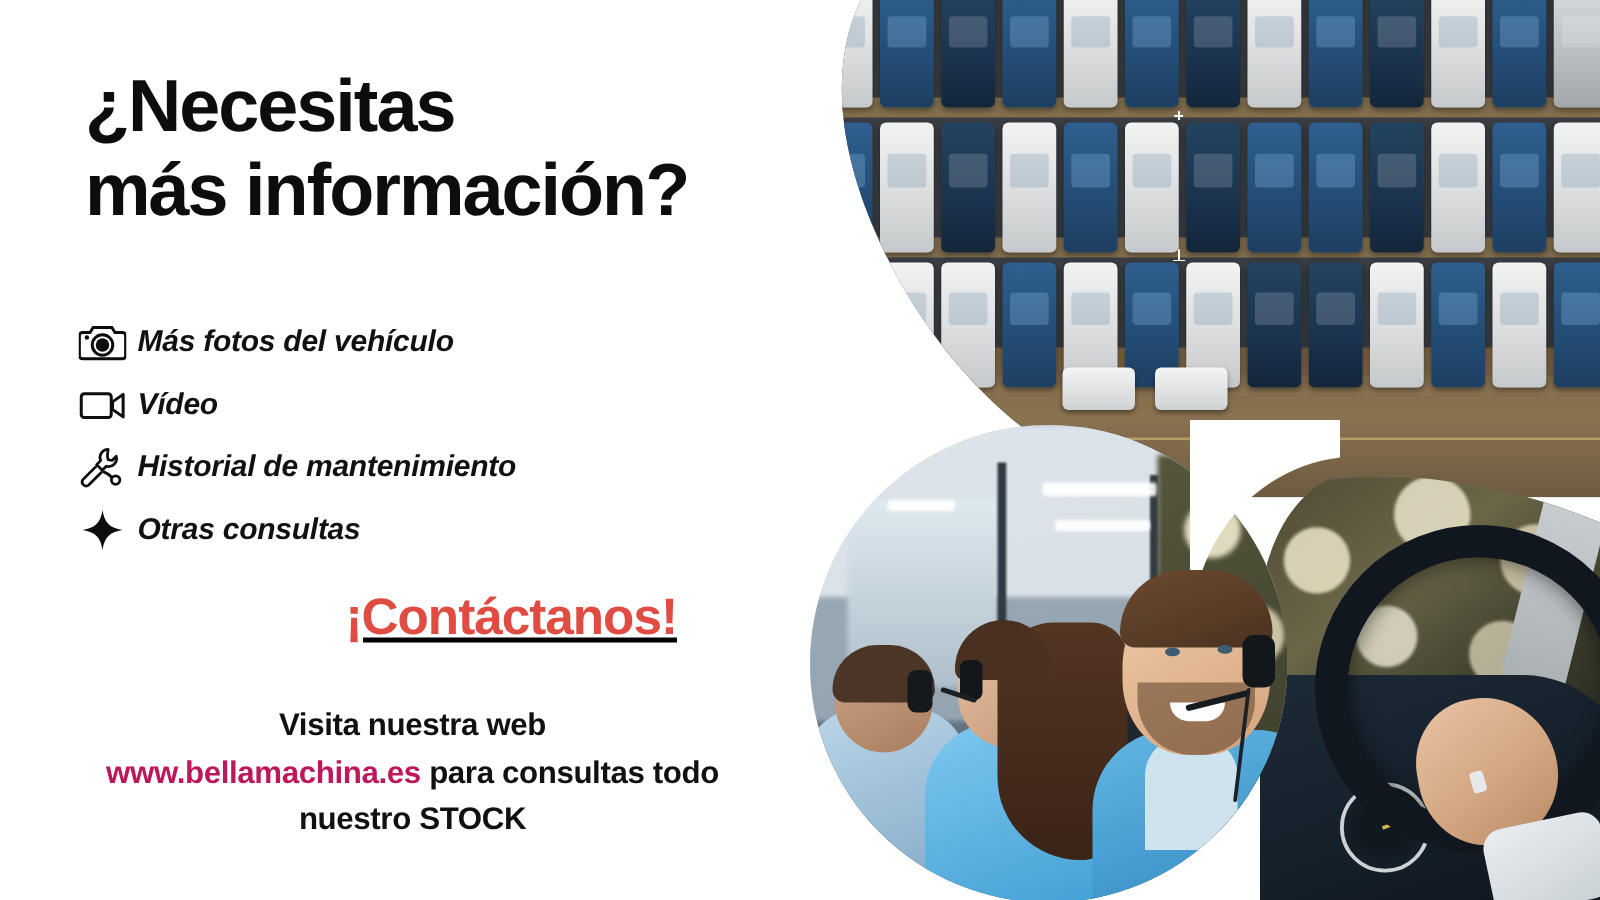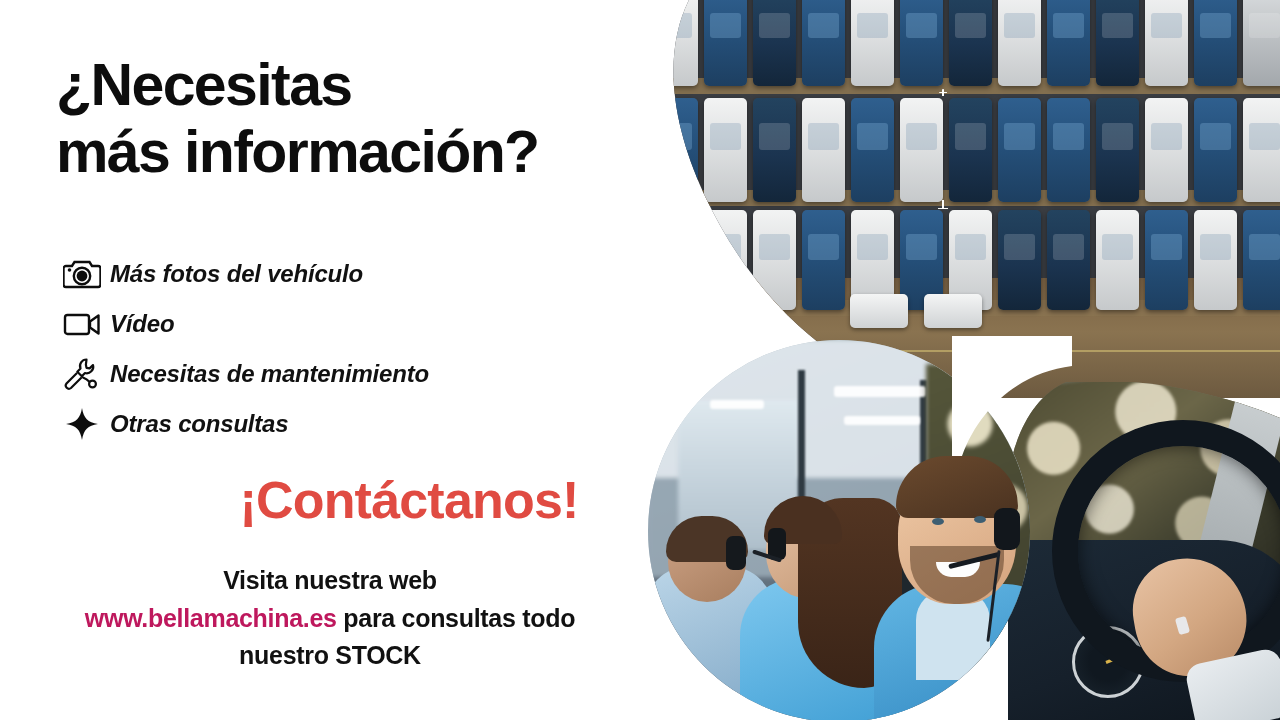--- a/index.html
+++ b/index.html
@@ -138,34 +138,34 @@
 
   
   .cc-notch{
     position:absolute;left:952px;top:336px;width:120px;height:120px;background:#fff;
     -webkit-clip-path: path("M 0 0 L 120 0 L 120 30 C 70 36 28 70 10 120 L 0 120 Z");
     clip-path: path("M 0 0 L 120 0 L 120 30 C 70 36 28 70 10 120 L 0 120 Z");
   }
 
   
   .headline{
-    position:absolute;left:56px;top:52px;width:620px;
+    position:absolute;left:68px;top:52px;width:620px;
     font-size:59px;line-height:1.14;font-weight:700;color:#0d0d0d;
     letter-spacing:-1.6px;
   }
   .headline .l2{display:block;}
 
   .feature-list{position:absolute;left:54px;top:249px;width:590px;}
   .feature{display:flex;align-items:center;height:50px;font-style:italic;}
   .feat-icon{width:56px;min-width:56px;display:flex;align-items:center;justify-content:center;color:#0d0d0d;}
   .feat-label{font-size:24px;font-weight:700;color:#111;letter-spacing:-.2px;}
 
   .cta{
     position:absolute;left:0;top:470px;width:648px;text-align:center;
-    font-size:52px;font-weight:700;letter-spacing:-.8px;
+    font-size:41px;font-weight:700;letter-spacing:-.8px;text-decoration:underline;
   }
   .cta-inner{padding-left:170px;}
 
   .weblines{
     position:absolute;left:0;top:562px;width:660px;text-align:center;
     font-size:25px;line-height:1.5;font-weight:700;color:#111;letter-spacing:-.3px;
   }
   .weblines .row{display:block;}
   .url{font-weight:700;}
 </style>
@@ -354,21 +354,21 @@
 
     <div class="feature">
       <span class="feat-icon">
         <svg width="38" height="34" viewBox="0 0 38 34" aria-hidden="true">
           <path d="M23.5 2.5a6.5 6.5 0 0 0-6 9l-3.2 3.2 4.5 4.5 3.2-3.2a6.5 6.5 0 0 0 8-8l-3.4 3.4-3.1-.6-.6-3.1z" fill="none" stroke="#0d0d0d" stroke-width="2.2" stroke-linejoin="round"></path>
           <path d="M13.5 16.5 3.5 26.5a3.2 3.2 0 0 0 4.5 4.5l10-10" fill="none" stroke="#0d0d0d" stroke-width="2.2" stroke-linecap="round"></path>
           <path d="M20 20.5c2.6 1 4.7 2.4 6.4 4.3" fill="none" stroke="#0d0d0d" stroke-width="2.2" stroke-linecap="round"></path>
           <circle cx="29.5" cy="27" r="3.4" fill="none" stroke="#0d0d0d" stroke-width="2.2"></circle>
         </svg>
       </span>
-      <span class="feat-label">Necesitas de mantenimiento</span>
+      <span class="feat-label">Historial de mantenimiento</span>
     </div>
 
     <div class="feature">
       <span class="feat-icon">
         <svg width="34" height="34" viewBox="0 0 34 34" aria-hidden="true">
           <path d="M17 1 C18.6 11.2 22.8 15.4 33 17 C22.8 18.6 18.6 22.8 17 33 C15.4 22.8 11.2 18.6 1 17 C11.2 15.4 15.4 11.2 17 1 Z" fill="#0d0d0d"></path>
         </svg>
       </span>
       <span class="feat-label">Otras consultas</span>
     </div>

